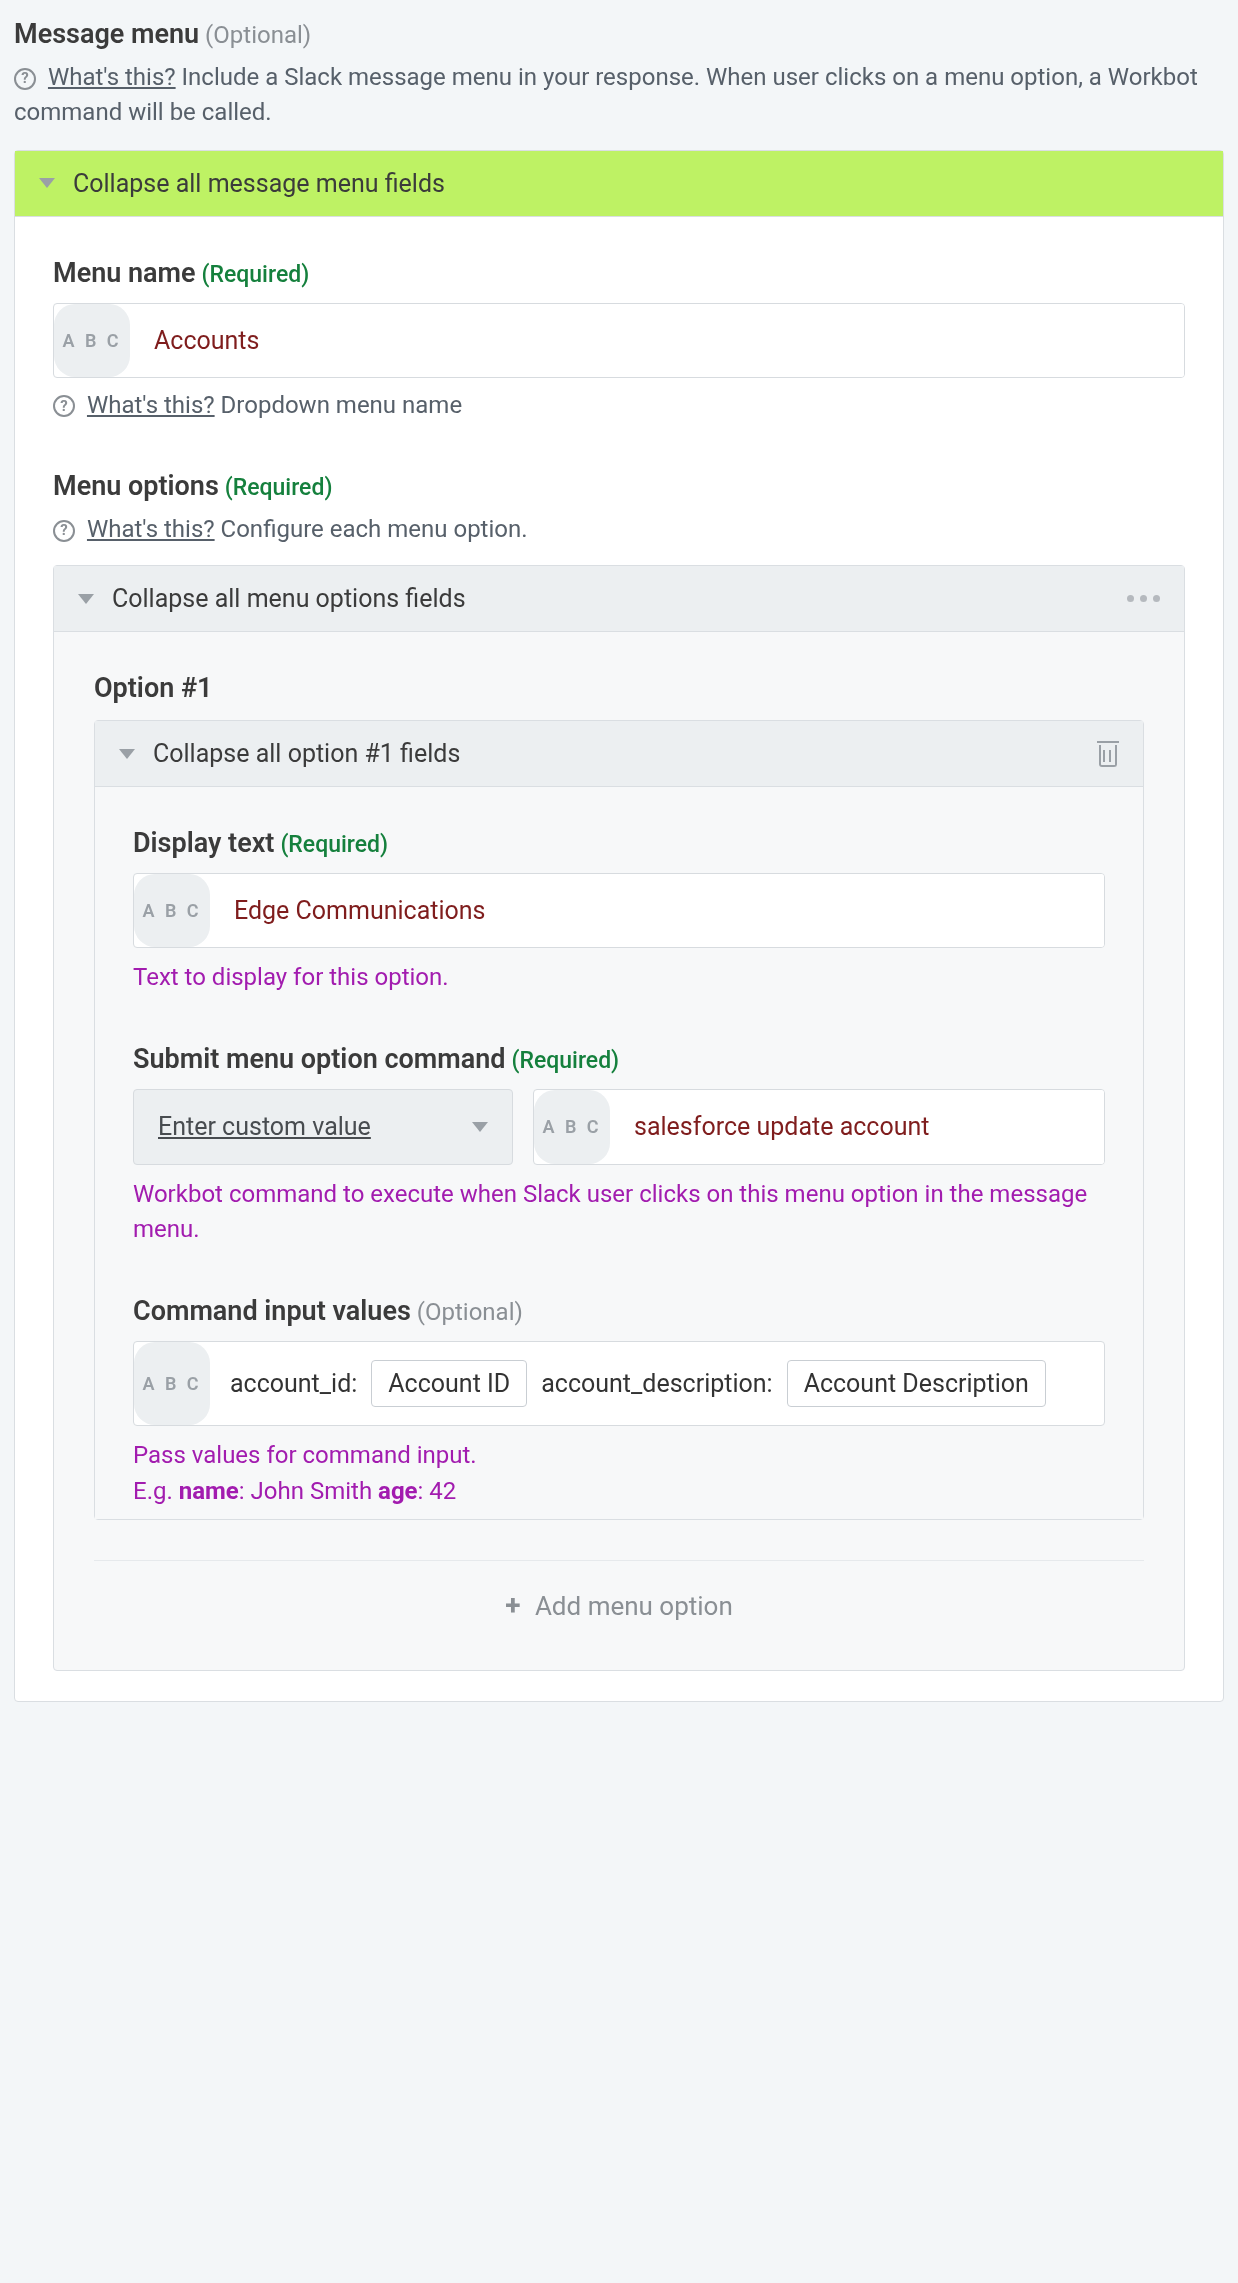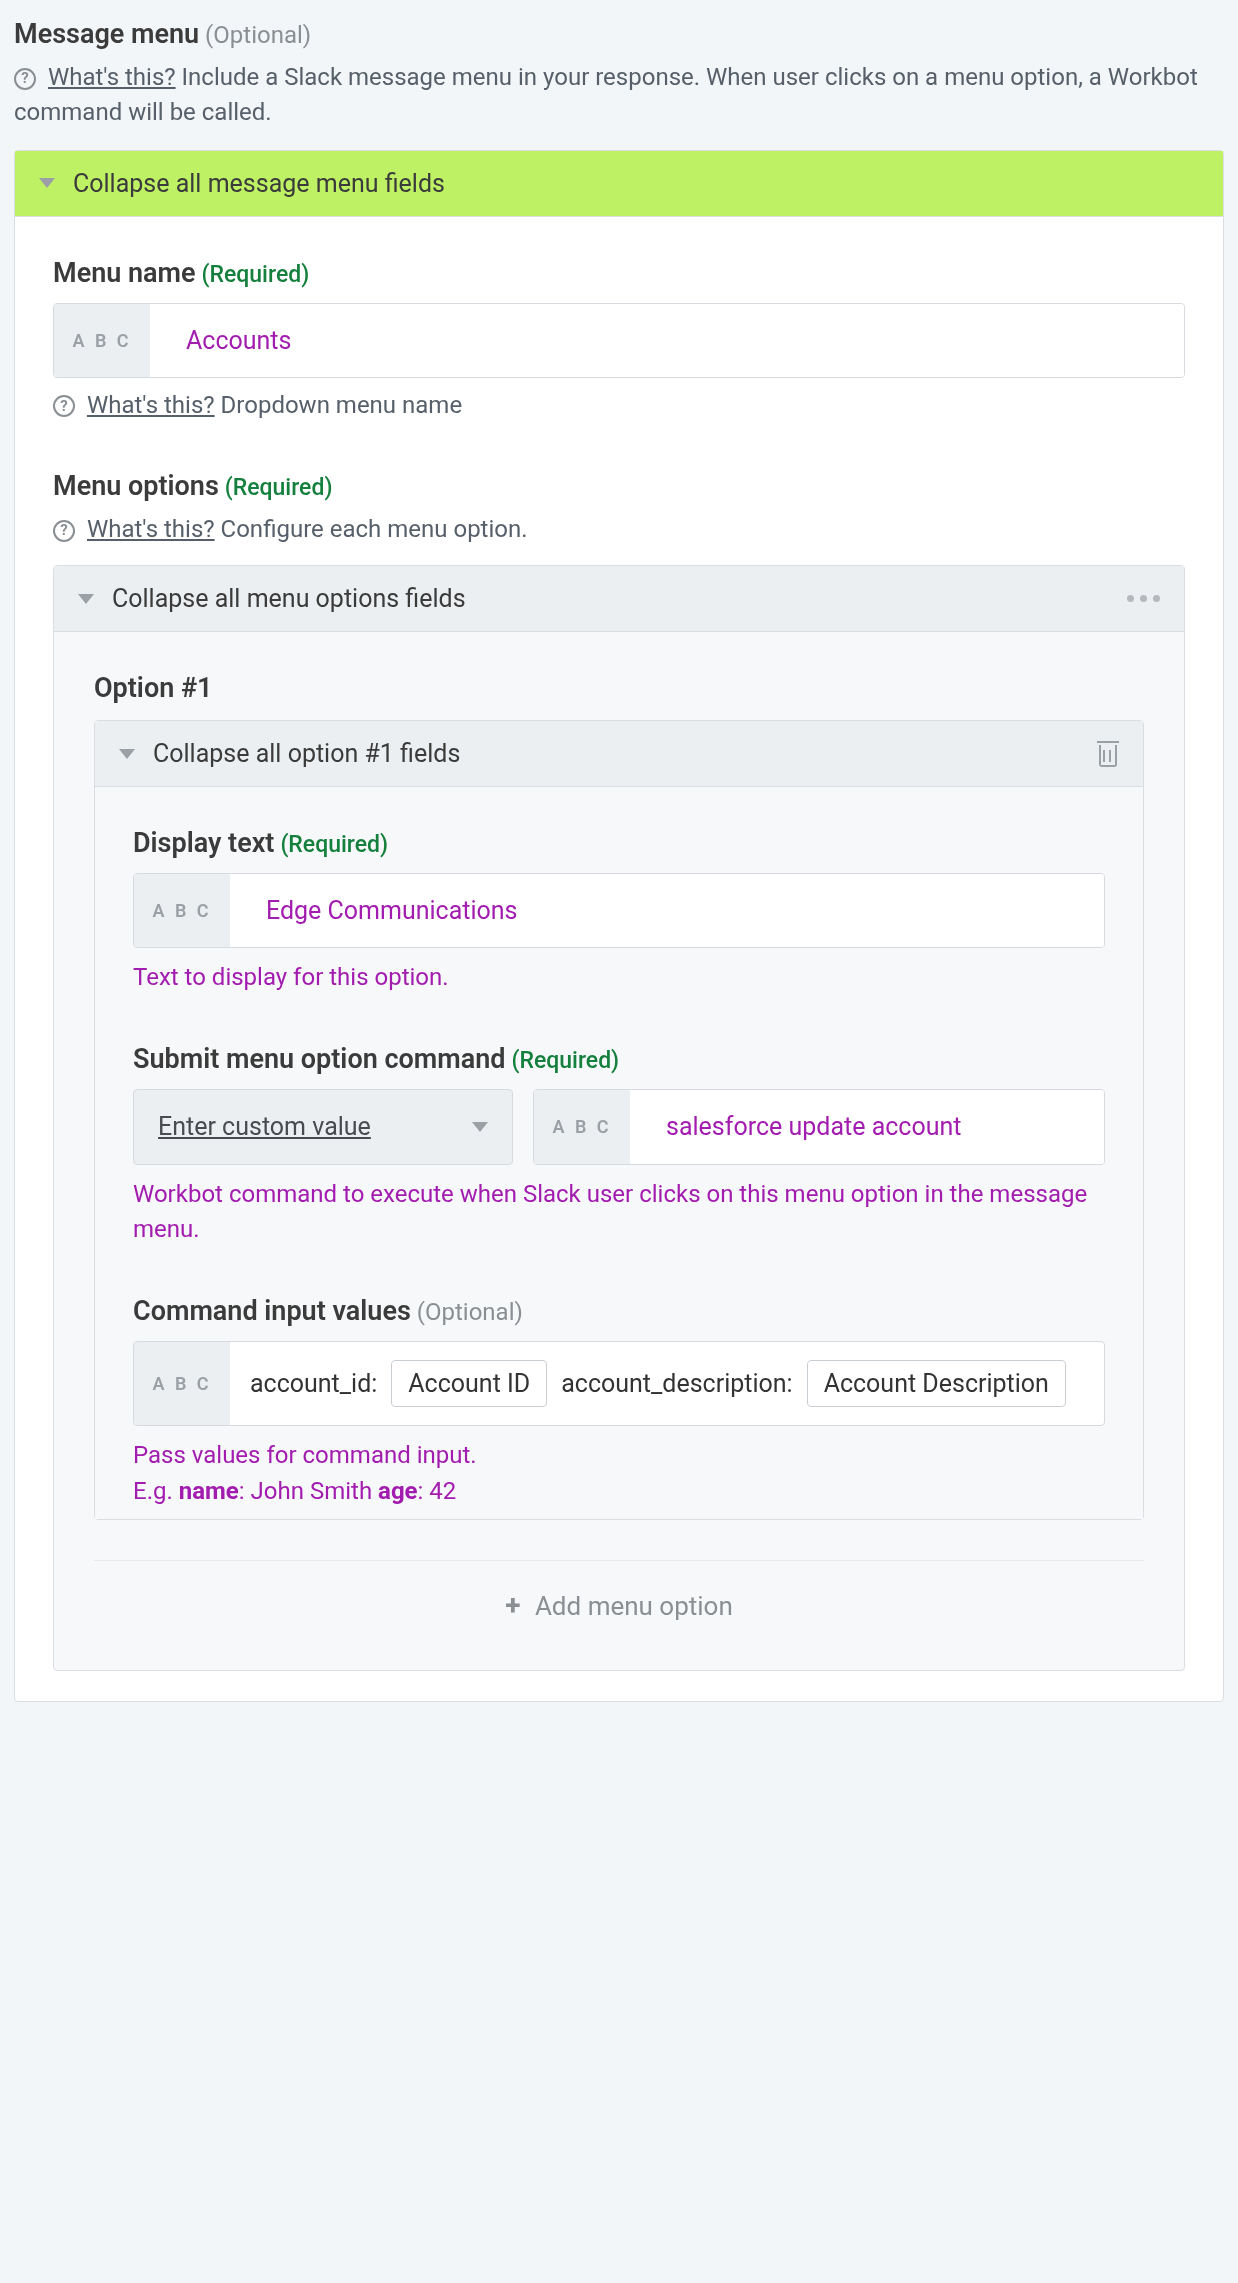--- a/index.html
+++ b/index.html
@@ -41,25 +41,25 @@
   .inner-pad-tight { padding: 40px 40px 30px 40px; }
 
   .field-block { margin-bottom: 48px; }
   .field-block:last-child { margin-bottom: 0; }
 
   .input-wrap {
     display:flex; border:1px solid #d7dbdf; border-radius:4px; background:#fff; margin-top:14px;
     overflow:hidden;
   }
   .abc-addon {
-    width:96px; background:#eceff1; display:flex; align-items:center; justify-content:center;
-    color:#9aa0a6; font-size:18px; letter-spacing:3px; font-weight:600;
+    width:76px; background:#eceff1; display:flex; align-items:center; justify-content:center;
+    color:#9aa0a6; font-size:18px; letter-spacing:3px; font-weight:600;border-radius:21px;
   }
   .text-input {
-    flex:1; border:none; outline:none; font-size:25px; padding:22px 36px; color:#a21caf;
+    flex:1; border:none; outline:none; font-size:25px; padding:22px 24px; color:#7f1d1d;
     font-family:inherit; background:#fff;
   }
   .hint { color:#a21caf; margin-top:12px; font-size:24px; line-height:1.45; }
 
   .sub-panel {
     border:1px solid #dadee2; background:#f7f8f9; border-radius:4px; margin-top:18px;
   }
   .sub-panel .collapse-bar { background:#eceff1; }
 
   .option-panel {

